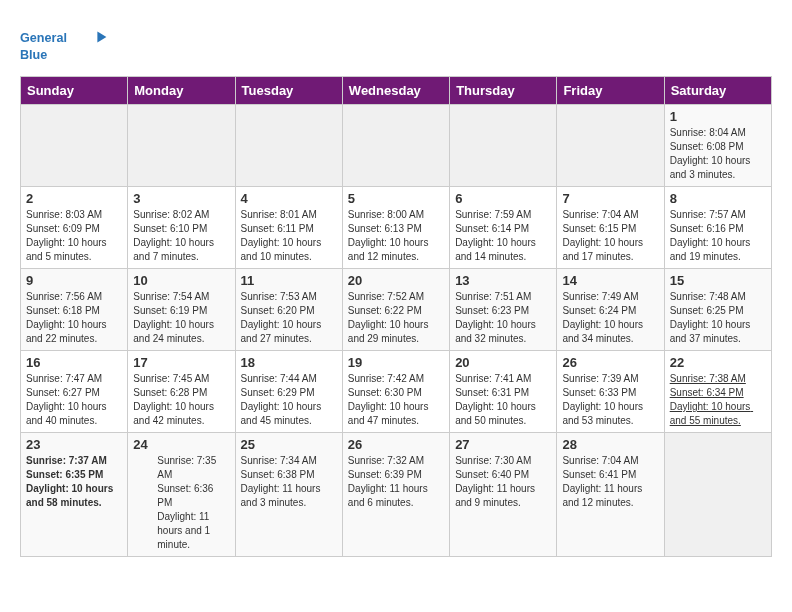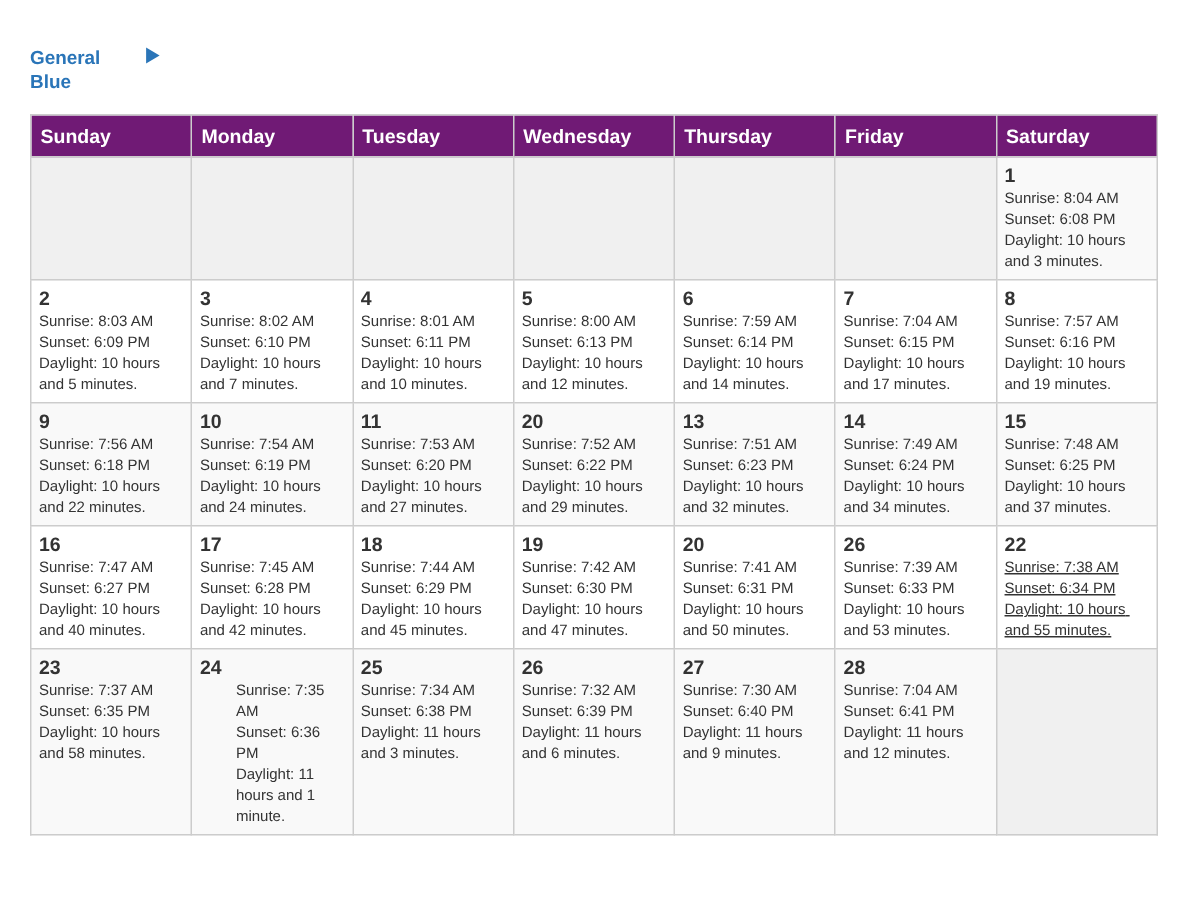--- a/index.html
+++ b/index.html
@@ -253,21 +253,21 @@
         <td>
           <span class="day-num">22</span>
           <div class="day-info" style="white-space: pre-wrap; text-decoration: underline;">Sunrise: 7:38 AM
 Sunset: 6:34 PM
 Daylight: 10 hours and 55 minutes.</div>
         </td>
       </tr>
       <tr>
         <td>
           <span class="day-num">23</span>
-          <div class="day-info" style="white-space: pre-wrap;">Sunrise: 7:37 AM
+          <div class="day-info" style="white-space: pre-wrap; font-weight: bold;">Sunrise: 7:37 AM
 Sunset: 6:35 PM
 Daylight: 10 hours and 58 minutes.</div>
         </td>
         <td>
           <span class="day-num">24</span>
           <div class="day-info" style="white-space: pre-wrap; margin-left: 24px;">Sunrise: 7:35 AM
 Sunset: 6:36 PM
 Daylight: 11 hours and 1 minute.</div>
         </td>
         <td>

